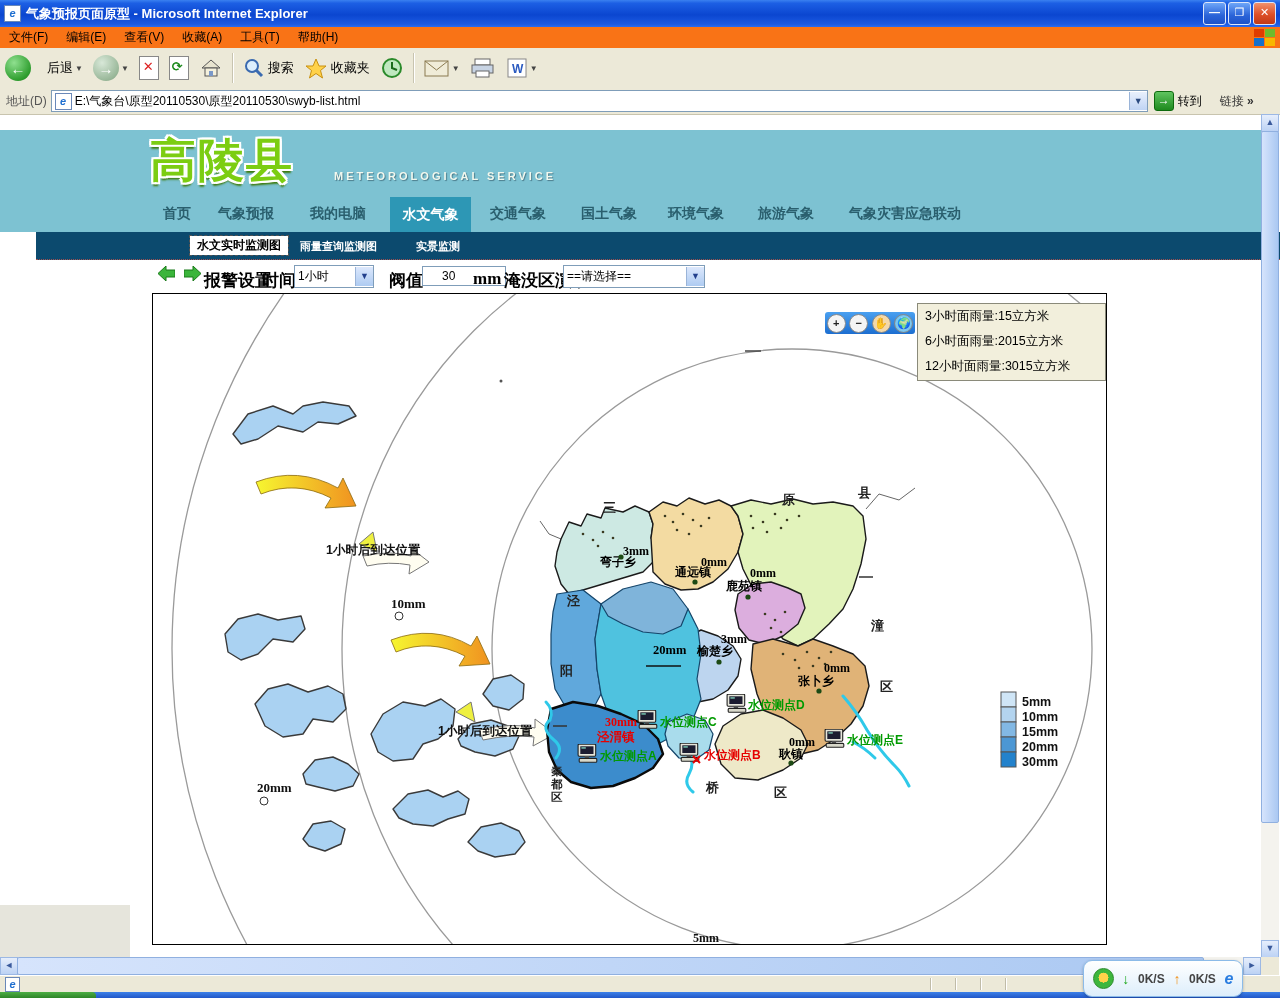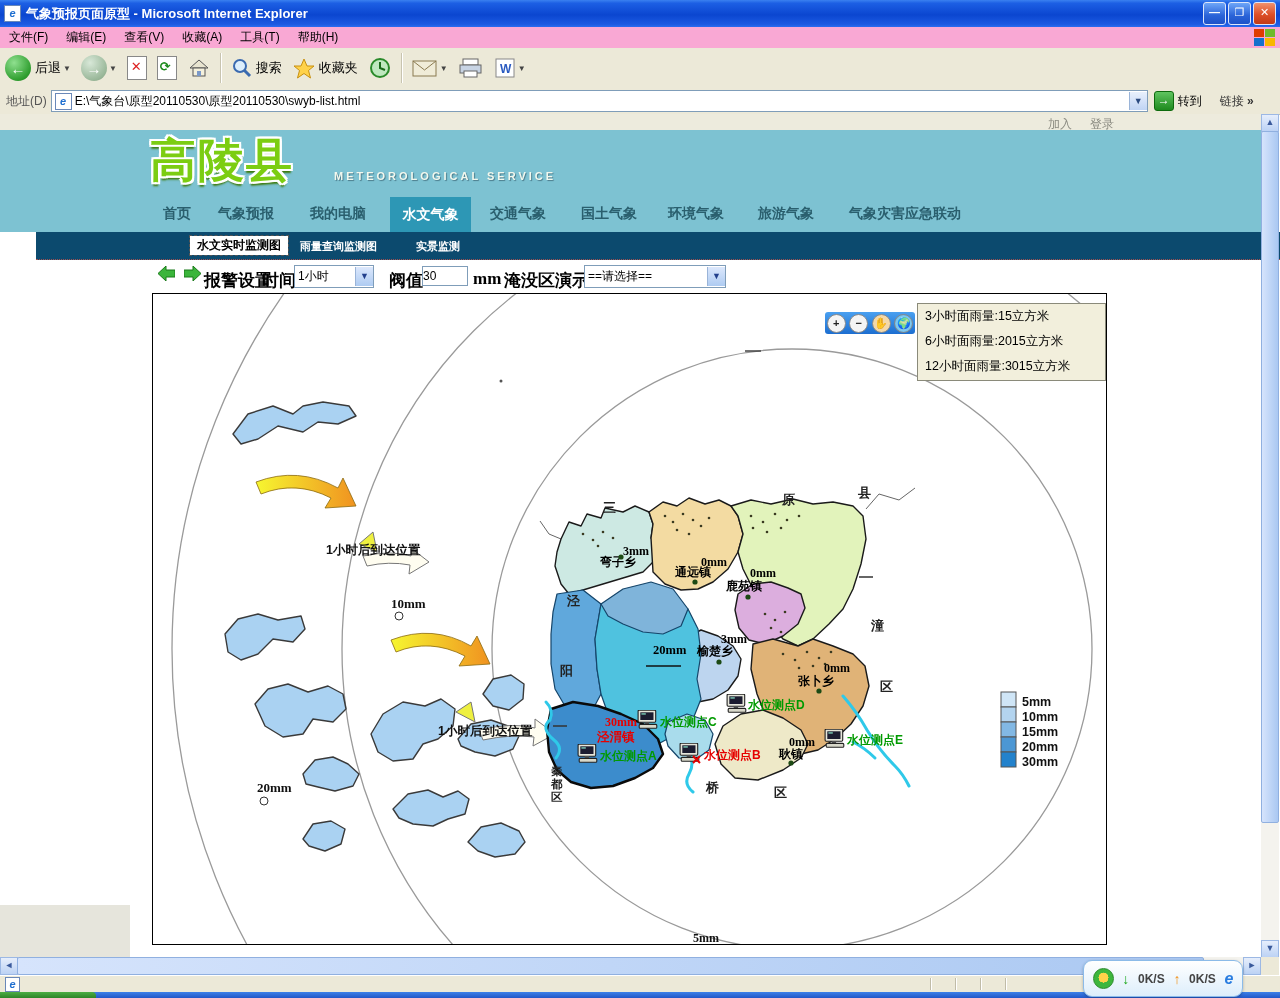--- a/index.html
+++ b/index.html
@@ -9,21 +9,21 @@
   
   #titlebar{left:0;top:0;width:1280px;height:27px;
     background:linear-gradient(180deg,#3a81f0 0%,#1c5fe4 12%,#0b46d0 55%,#1c5ae2 90%,#2a6cf0 100%);
     color:#fff;font-weight:bold;font-size:13px;display:flex;align-items:center;}
   .ie-page{width:15px;height:15px;background:#fff;border:1px solid #6a88b8;margin:0 5px 0 4px;
     color:#1f6fd0;font-weight:bold;font-size:11px;text-align:center;line-height:14px;font-style:italic;}
   .capbtn{width:21px;height:21px;border-radius:3px;border:1px solid #dce6fa;margin-left:2px;
     color:#fff;font-size:11px;line-height:19px;text-align:center;font-weight:bold;
     background:linear-gradient(180deg,#6ea6f8,#2a63d8 60%,#1e52c8);}
   .capbtn.close{background:linear-gradient(180deg,#f0926e,#dd4f27 55%,#c23a16);margin-right:4px;}
-  #menubar{left:0;top:27px;width:1280px;height:21px;background:#f9a8d4;border-bottom:1px solid #d8d4c0;
+  #menubar{left:0;top:27px;width:1280px;height:21px;background:#f97316;border-bottom:1px solid #d8d4c0;
     display:flex;align-items:flex-end;color:#000;}
   #menubar .mi{padding:0 9px;height:21px;line-height:21px;}
   #winlogo{right:4px;top:29px;width:22px;height:18px;}
   #winlogo span{position:absolute;width:10px;height:8px;}
   #toolbarrow{left:0;top:48px;width:1280px;height:40px;background:#ece9d8;border-bottom:1px solid #c8c4ae;
     display:flex;align-items:center;}
   .tbtn{display:flex;align-items:center;height:34px;padding:0 5px;color:#000;font-size:13px;}
   .tsep{width:1px;height:30px;background:#c8c4b0;border-right:1px solid #fff;margin:0 4px;}
   .circ{width:26px;height:26px;border-radius:50%;display:inline-flex;align-items:center;justify-content:center;
     color:#fff;font-weight:bold;font-size:15px;}
@@ -59,21 +59,21 @@
   #subnav .sel{position:absolute;left:154px;top:4px;width:98px;height:19px;background:#fff;color:#000;
     text-align:center;line-height:19px;outline:1px dashed #555;font-weight:bold;font-size:12px;}
   #subnav .itm{position:absolute;top:7px;color:#fff;font-weight:bold;font-size:11px;}
   
   .ctl-lbl{top:269px;font-size:17px;color:#000;font-weight:bold;}
   .garrow{top:266px;width:17px;height:15px;}
   .fakesel{top:265px;height:21px;background:#fff;border:1px solid #7f9db9;display:flex;align-items:center;gap:24px;}
   .fakesel .txt{flex:1;padding-left:3px;font-size:12px;}
   .fakesel .btn{width:17px;height:19px;background:linear-gradient(180deg,#dce8fc,#aecbf2);
     border-left:1px solid #9ab4d8;color:#23408c;font-size:9px;line-height:19px;text-align:center;}
-  #thrinput{left:422px;top:266px;width:44px;height:18px;border:1px solid #7f9db9;font-size:12px;padding:0 0;
+  #thrinput{left:422px;top:266px;width:44px;height:18px;border:1px solid #7f9db9;font-size:12px;padding:0 19px;
     font-family:"Liberation Sans",sans-serif;}
   .serifb{font-family:"Liberation Serif","DejaVu Serif",serif;font-weight:bold;}
   
   #mapbox{left:152px;top:293px;width:953px;height:650px;border:1px solid #000;background:#fff;}
   #maptools{left:825px;top:312px;width:90px;height:22px;border-radius:3px;
     background:linear-gradient(180deg,#4aa0f0,#1c6ed0);display:flex;align-items:center;justify-content:space-around;}
   .mtool{width:17px;height:17px;border-radius:50%;background:#f4f4f4;border:1px solid #888;
     display:flex;align-items:center;justify-content:center;font-size:11px;font-weight:bold;color:#222;}
   #infobox{left:917px;top:303px;width:180px;height:76px;background:#f2efdc;border:1px solid #8a8a7a;
     font-size:12.5px;color:#000;padding-left:7px;}
@@ -123,21 +123,21 @@
   <div id="winlogo" class="abs">
     <span style="left:0;top:0;background:#e03c00;"></span>
     <span style="left:11px;top:0;background:#6fba2c;"></span>
     <span style="left:0;top:9px;background:#1570cc;"></span>
     <span style="left:11px;top:9px;background:#f8b700;"></span>
   </div>
 
   <div id="toolbarrow" class="abs">
     <span class="tbtn">
       <span class="circ green">←</span>
-      <span style="margin-left:4px">后退</span>
+      <span style="margin-left:16px">后退</span>
         <span class="drop">▼</span>
     </span>
     <span class="tbtn">
       <span class="circ gray">→</span>
         <span class="drop">▼</span>
     </span>
     <span class="tbtn">
       <span class="pageic">
           <span style="position:absolute;left:3px;top:2px;color:#d22;font-weight:bold;font-size:13px;">✕</span>
         </span>
@@ -205,24 +205,20 @@
       <span class="txt">E:\气象台\原型20110530\原型20110530\swyb-list.html</span>
       <span class="combo-btn">▼</span>
     </span>
     <span id="gobtn">
       <span class="goicon">→</span>
       <span>转到</span>
     </span>
     <span id="linkslbl"><span>链接</span> <b>»</b></span>
   </div>
 
-  <div id="acctrow" class="abs">
-    <span style="left:1048px">加入</span>
-    <span style="left:1090px">登录</span>
-  </div>
 
   <div id="band" class="abs"></div>
   <div id="brand-county" class="abs">高陵县</div>
   <div id="brand-en" class="abs">METEOROLOGICAL SERVICE</div>
 
   <span class="abs nav-item" style="left:163px">首页</span>
   <span class="abs nav-item" style="left:218px">气象预报</span>
   <span class="abs nav-item" style="left:310px">我的电脑</span>
   <div id="nav-active" class="abs">水文气象</div>
   <span class="abs nav-item" style="left:490px">交通气象</span>
@@ -246,21 +242,21 @@
   <span class="abs ctl-lbl" style="left:204px">报警设置</span>
   <span class="abs ctl-lbl" style="left:262px">时间:</span>
   <div class="abs fakesel" style="left:294px;width:78px">
     <span class="txt">1小时</span>
       <span class="btn">▼</span>
   </div>
   <span class="abs ctl-lbl" style="left:389px">阀值:</span>
   <input id="thrinput" class="abs" value="30" style="">
   <span class="abs ctl-lbl serifb" style="left:473px;font-weight:bold">mm</span>
   <span class="abs ctl-lbl" style="left:504px">淹没区演示:</span>
-  <div class="abs fakesel" style="left:584px;width:140px">
+  <div class="abs fakesel" style="left:563px;width:140px">
     <span class="txt">==请选择==</span>
       <span class="btn">▼</span>
   </div>
 
   <div id="mapbox" class="abs">
     <svg width="953" height="650" viewBox="0 0 953 650">
       <defs>
         <linearGradient id="ag" x1="0" y1="0" x2="1" y2="0">
           <stop offset="0" stop-color="#f6f630"></stop>
             <stop offset="1" stop-color="#f09220"></stop>

